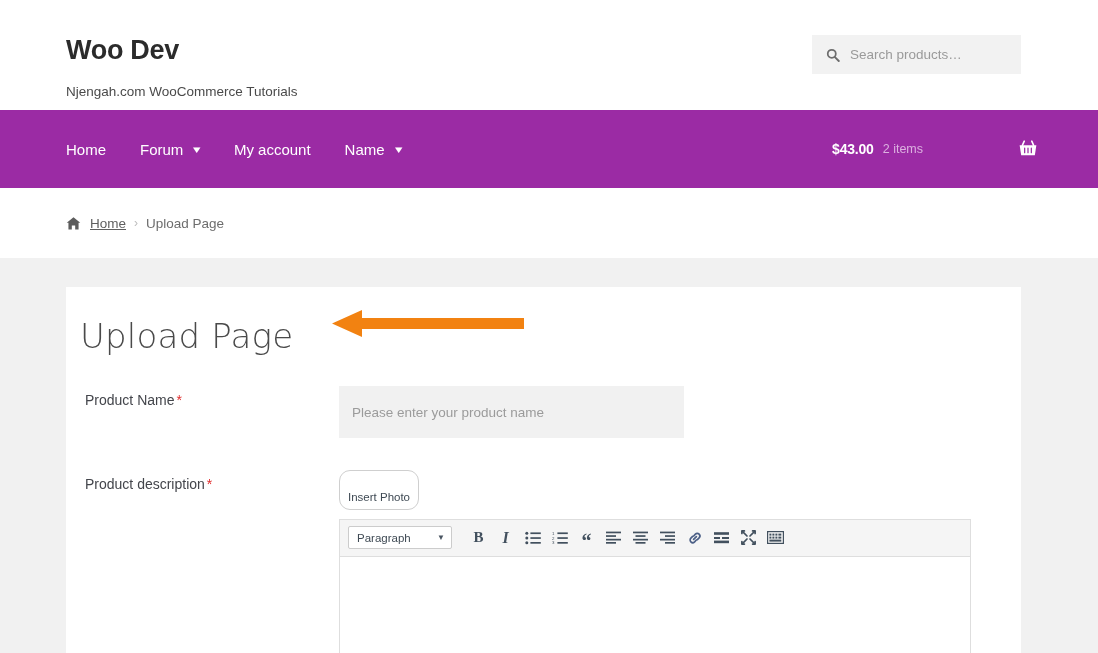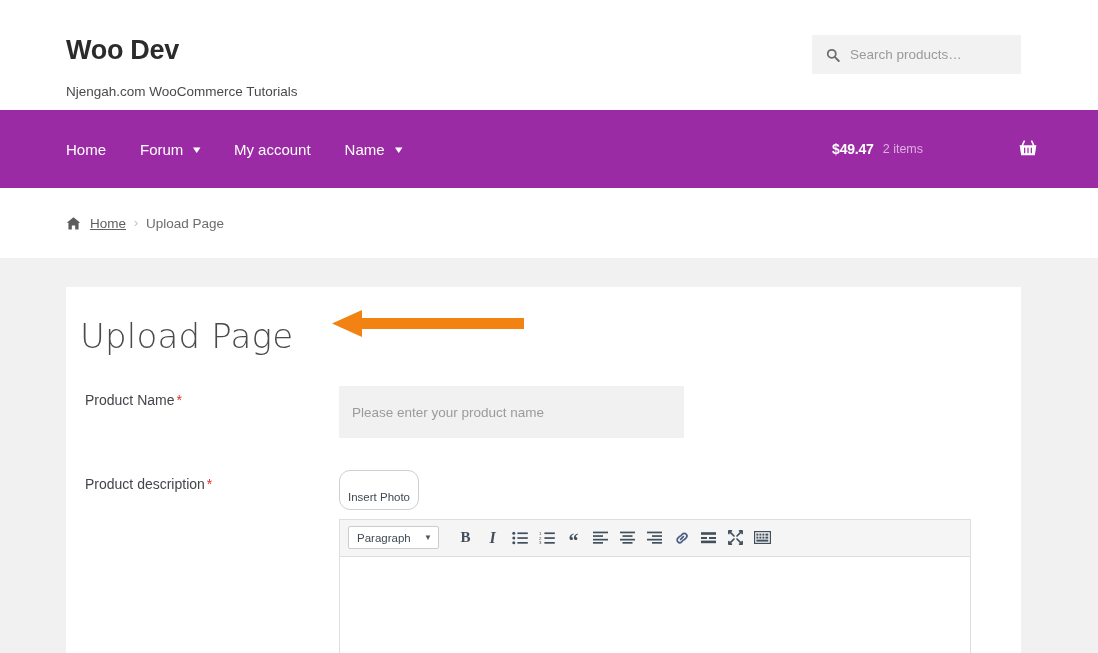--- a/index.html
+++ b/index.html
@@ -276,21 +276,21 @@
   .editor-toolbar {
     background: #f5f5f5;
     border-bottom: 1px solid #dedede;
     display: flex;
     align-items: center;
     padding: 7px 8px;
     height: 37px;
   }
 
   .para-select {
-    width: 91px;
+    width: 104px;
     height: 23px;
     background: #ffffff;
     border: 1px solid #ccc;
     border-radius: 2px;
     display: flex;
     align-items: center;
     justify-content: space-between;
     padding: 0 6px 0 8px;
     font-size: 11.5px;
     color: #3f4a54;
@@ -368,21 +368,21 @@
     <li class="nav-item">
       <span>My account</span>
     </li>
     <li class="nav-item">
       <span>Name</span>
       <span class="chevron">▾</span>
     </li>
   </ul>
 
   <div class="cart-area">
-    <span class="cart-amount">$49.47</span>
+    <span class="cart-amount">$43.00</span>
     <span class="cart-count">2 items</span>
     <svg class="cart-icon" viewBox="0 0 24 24">
       <path d="M7.5 2.6 L5.2 7.6 M16.5 2.6 L18.8 7.6" stroke="currentColor" stroke-width="1.9" fill="none" stroke-linecap="round"></path>
       <path d="M2 7.6 H22 L20.2 19.4 H3.8 Z" fill="currentColor"></path>
       <path d="M8 11 V16.4 M12 11 V16.4 M16 11 V16.4" stroke="#9b2ba4" stroke-width="1.5" stroke-linecap="round"></path>
     </svg>
   </div>
 </nav>
 
 <div class="breadcrumb-bar">

